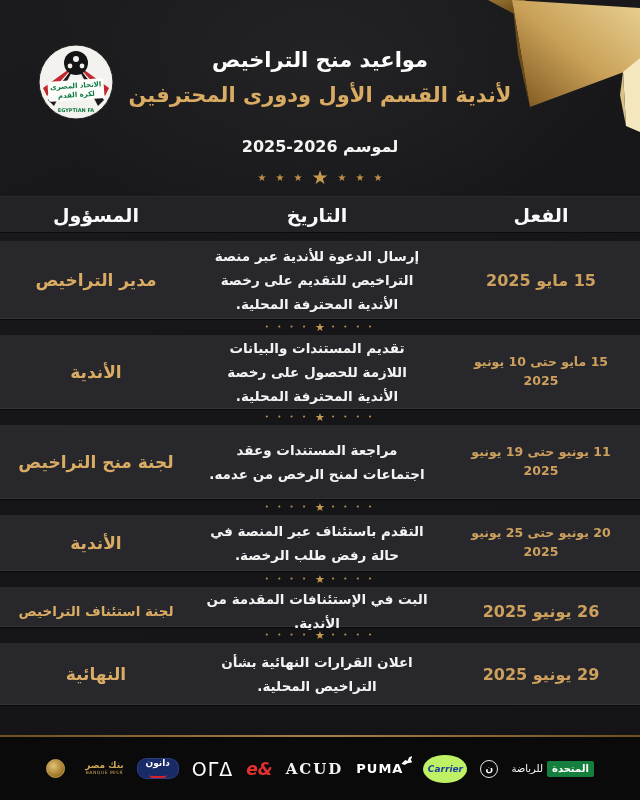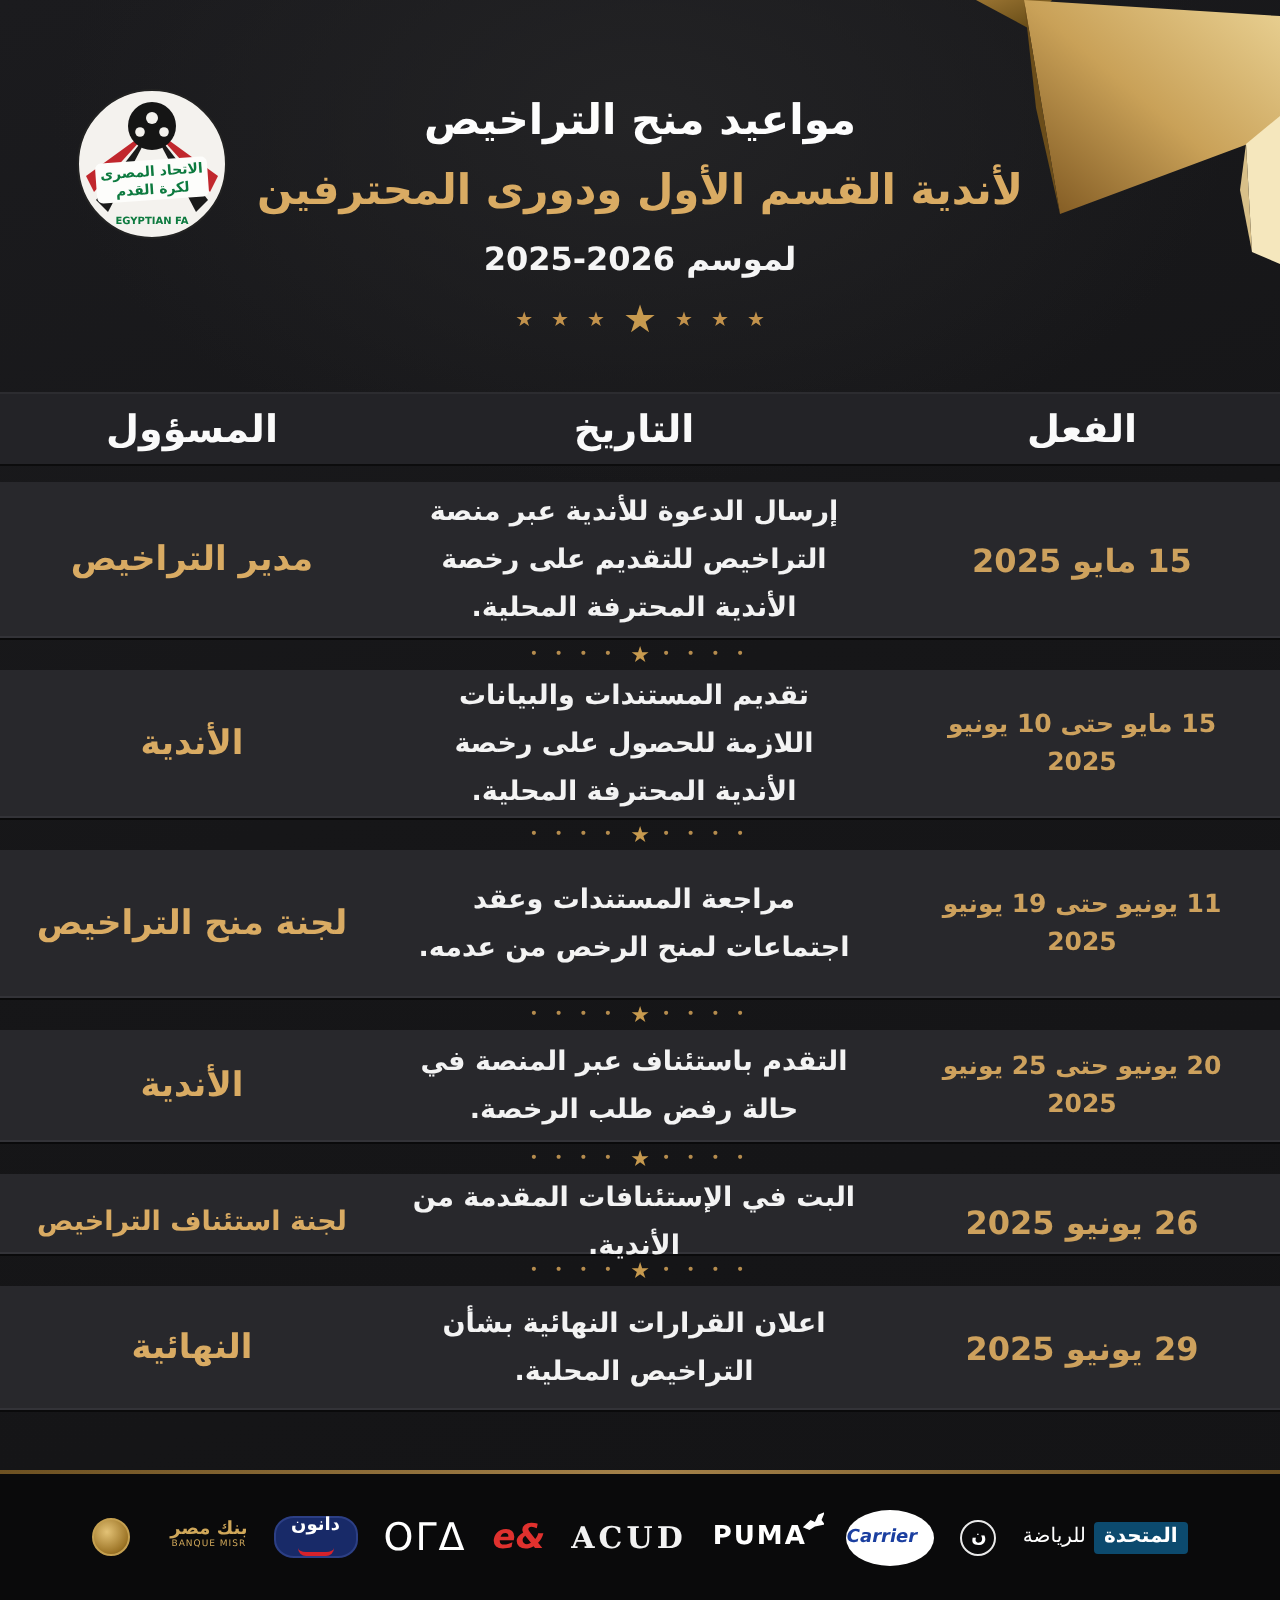--- a/index.html
+++ b/index.html
@@ -17,21 +17,21 @@
   
   .corner-star{ position:absolute; top:0; right:0; width:160px; height:170px; }
 
   
   .efa-logo{ position:absolute; top:42px; right:auto; left:36px; width:80px; height:86px; }
 
   
   .header{ padding-top:48px; text-align:center; }
   .title{ font-size:21px; font-weight:bold; color:#fdfdfd; letter-spacing:0; }
   .subtitle{ margin-top:11px; font-size:21px; font-weight:bold; color:#d9ab63; }
-  .season{ margin-top:13px; font-size:16px; font-weight:bold; color:#f5f5f5; }
+  .season{ margin-top:30px; font-size:16px; font-weight:bold; color:#f5f5f5; }
   .star-row{ margin-top:10px; color:#c1914b; display:flex; justify-content:center; align-items:center; gap:9px; }
   .star-row .s{ font-size:10px; }
   .star-row .s.big{ font-size:19px; color:#c79a4f; }
 
   
   .table{ position:absolute; top:196px; left:0; right:0; }
   .grid3{ display:grid; direction:rtl; grid-template-columns:198px 1fr 192px; align-items:center; }
   .thead{ height:37px; background:#232327; border-top:1px solid #2c2c30; border-bottom:1px solid #0c0c0d; }
   .th{ text-align:center; font-size:19px; font-weight:bold; color:#fafafa; }
 
@@ -66,25 +66,25 @@
   .bm-ar{ color:#cfa75a; font-size:9px; font-weight:bold; }
   .bm-en{ color:#cfa75a; font-size:4.5px; letter-spacing:.5px; }
   .danone{ width:42px; height:21px; background:#182a68; border-radius:10px/9px; border:1px solid #2c3f85; display:flex; flex-direction:column; align-items:center; justify-content:space-between; }
   .danone .dn{ color:#fff; font-size:9px; font-weight:bold; line-height:1; }
   .danone .arc{ width:18px; height:4px; border-bottom:2px solid #d6222b; border-radius:0 0 9px 9px; }
   .ora{ color:#fff; font-size:19px; font-weight:normal; letter-spacing:1px; }
   .eand{ color:#e0312e; font-size:17px; font-weight:bold; font-style:italic; }
   .acud{ color:#f2f2f2; font-size:15px; font-weight:bold; letter-spacing:2px; font-family:"DejaVu Serif", serif; }
   .puma{ color:#fff; font-size:13px; font-weight:bold; letter-spacing:1px; position:relative; padding-right:7px; }
   .puma .cat{ position:absolute; right:-2px; top:-5px; width:11px; height:9px; background:#fff; clip-path:polygon(0 85%, 35% 45%, 55% 55%, 70% 15%, 100% 0, 85% 45%, 100% 70%, 55% 80%, 30% 100%); }
-  .carrier{ width:44px; height:28px; background:#ffffff; border-radius:50%; display:flex; align-items:center; }
+  .carrier{ width:44px; height:28px; background:#bef264; border-radius:50%; display:flex; align-items:center; justify-content:center; }
   .carrier span{ color:#1b3fa0; font-size:9px; font-weight:bold; font-style:italic; }
   .ums-mark{ width:18px; height:18px; border:1.5px solid #e9e9e9; border-radius:50%; display:flex; align-items:center; justify-content:center; color:#fff; font-size:9px; font-weight:bold; }
   .ums{ display:flex; direction:rtl; align-items:center; gap:4px; }
-  .ums .box{ background:#0c4a6e; color:#fff; font-size:10px; font-weight:bold; padding:2px 5px 3px; border-radius:2px; }
+  .ums .box{ background:#15803d; color:#fff; font-size:10px; font-weight:bold; padding:2px 5px 3px; border-radius:2px; }
   .ums .txt{ color:#fff; font-size:10px; font-weight:normal; }
 </style>
 </head>
 <body>
 
 <div class="poster">
 
   <svg class="corner-star" viewBox="0 0 160 170">
     <defs>
       <linearGradient id="g1" x1="0" y1="1" x2="1" y2="0">

